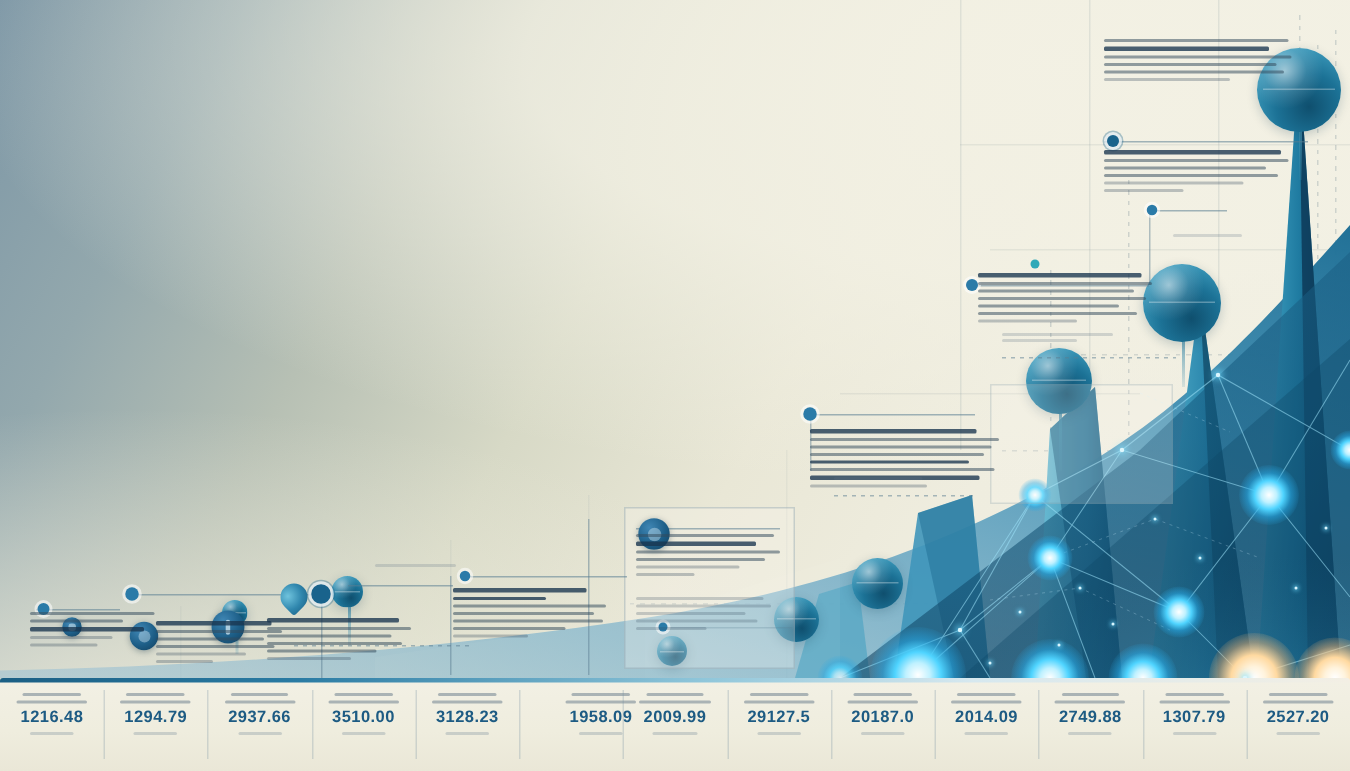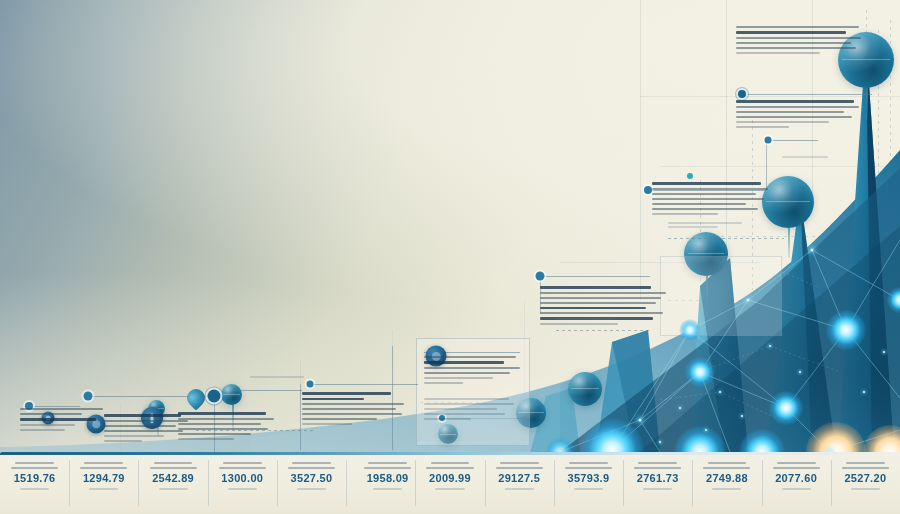--- a/index.html
+++ b/index.html
@@ -413,52 +413,52 @@
   </div>
 
   <div class="axisline"></div>
   <div class="axisline2"></div>
   <div class="paper-bottom" style="z-index:-0;"></div>
 
   <div id="footer-axis">
       <div class="fcell" style="left: 0px; width: 69.2308px;">
         <div class="fcap" style="width: 56%;"></div>
         <div class="fcap" style="width: 68%;"></div>
-        <div class="fnum">1519.76</div>
+        <div class="fnum">1216.48</div>
         <div class="fsub" style="width: 42%;"></div>
       </div>
       <div class="fcell" style="left: 69.2308px; width: 69.2308px;">
         <div class="fcap" style="width: 56%;"></div>
         <div class="fcap" style="width: 68%;"></div>
         <div class="fnum">1294.79</div>
         <div class="fsub" style="width: 42%;"></div>
       </div>
       <div class="fdiv" style="left: 69.2308px;"></div>
       <div class="fcell" style="left: 138.462px; width: 69.2308px;">
         <div class="fcap" style="width: 56%;"></div>
         <div class="fcap" style="width: 68%;"></div>
-        <div class="fnum">2542.89</div>
+        <div class="fnum">2937.66</div>
         <div class="fsub" style="width: 42%;"></div>
       </div>
       <div class="fdiv" style="left: 138.462px;"></div>
       <div class="fcell" style="left: 207.692px; width: 69.2308px;">
         <div class="fcap" style="width: 56%;"></div>
         <div class="fcap" style="width: 68%;"></div>
-        <div class="fnum">1300.00</div>
+        <div class="fnum">3510.00</div>
         <div class="fsub" style="width: 42%;"></div>
       </div>
       <div class="fdiv" style="left: 207.692px;"></div>
       <div class="fcell" style="left: 276.923px; width: 69.2308px;">
         <div class="fcap" style="width: 56%;"></div>
         <div class="fcap" style="width: 68%;"></div>
-        <div class="fnum">3527.50</div>
+        <div class="fnum">3128.23</div>
         <div class="fsub" style="width: 42%;"></div>
       </div>
       <div class="fdiv" style="left: 276.923px;"></div>
-      <div class="fcell" style="left: 353px; width: 69.2308px;">
+      <div class="fcell" style="left: 366px; width: 69.2308px;">
         <div class="fcap" style="width: 56%;"></div>
         <div class="fcap" style="width: 68%;"></div>
         <div class="fnum">1958.09</div>
         <div class="fsub" style="width: 42%;"></div>
       </div>
       <div class="fdiv" style="left: 346.154px;"></div>
       <div class="fcell" style="left: 415.385px; width: 69.2308px;">
         <div class="fcap" style="width: 56%;"></div>
         <div class="fcap" style="width: 68%;"></div>
         <div class="fnum">2009.99</div>
@@ -468,42 +468,42 @@
       <div class="fcell" style="left: 484.615px; width: 69.2308px;">
         <div class="fcap" style="width: 56%;"></div>
         <div class="fcap" style="width: 68%;"></div>
         <div class="fnum">29127.5</div>
         <div class="fsub" style="width: 42%;"></div>
       </div>
       <div class="fdiv" style="left: 484.615px;"></div>
       <div class="fcell" style="left: 553.846px; width: 69.2308px;">
         <div class="fcap" style="width: 56%;"></div>
         <div class="fcap" style="width: 68%;"></div>
-        <div class="fnum">35793.9</div>
+        <div class="fnum">20187.0</div>
         <div class="fsub" style="width: 42%;"></div>
       </div>
       <div class="fdiv" style="left: 553.846px;"></div>
       <div class="fcell" style="left: 623.077px; width: 69.2308px;">
         <div class="fcap" style="width: 56%;"></div>
         <div class="fcap" style="width: 68%;"></div>
-        <div class="fnum">2761.73</div>
+        <div class="fnum">2014.09</div>
         <div class="fsub" style="width: 42%;"></div>
       </div>
       <div class="fdiv" style="left: 623.077px;"></div>
       <div class="fcell" style="left: 692.308px; width: 69.2308px;">
         <div class="fcap" style="width: 56%;"></div>
         <div class="fcap" style="width: 68%;"></div>
         <div class="fnum">2749.88</div>
         <div class="fsub" style="width: 42%;"></div>
       </div>
       <div class="fdiv" style="left: 692.308px;"></div>
       <div class="fcell" style="left: 761.538px; width: 69.2308px;">
         <div class="fcap" style="width: 56%;"></div>
         <div class="fcap" style="width: 68%;"></div>
-        <div class="fnum">2077.60</div>
+        <div class="fnum">1307.79</div>
         <div class="fsub" style="width: 42%;"></div>
       </div>
       <div class="fdiv" style="left: 761.538px;"></div>
       <div class="fcell" style="left: 830.769px; width: 69.2308px;">
         <div class="fcap" style="width: 56%;"></div>
         <div class="fcap" style="width: 68%;"></div>
         <div class="fnum">2527.20</div>
         <div class="fsub" style="width: 42%;"></div>
       </div>
       <div class="fdiv" style="left: 830.769px;"></div>

